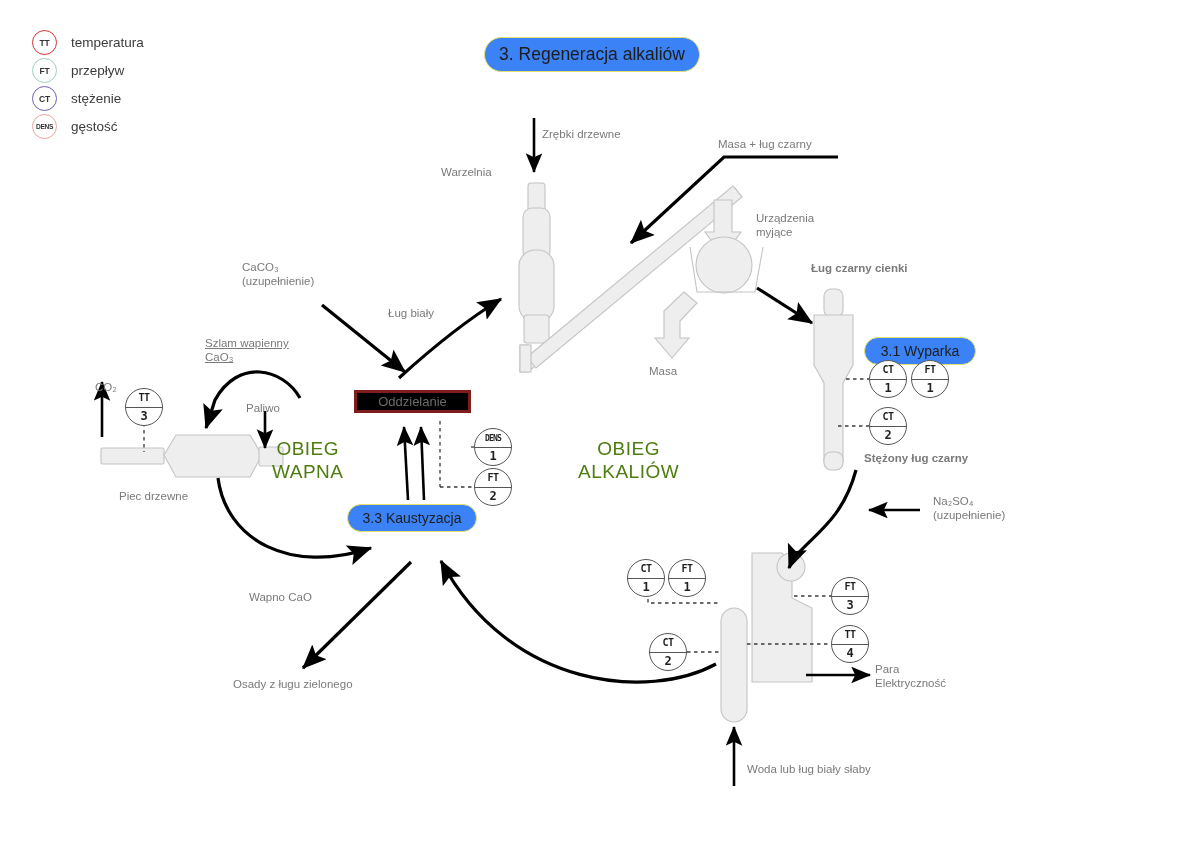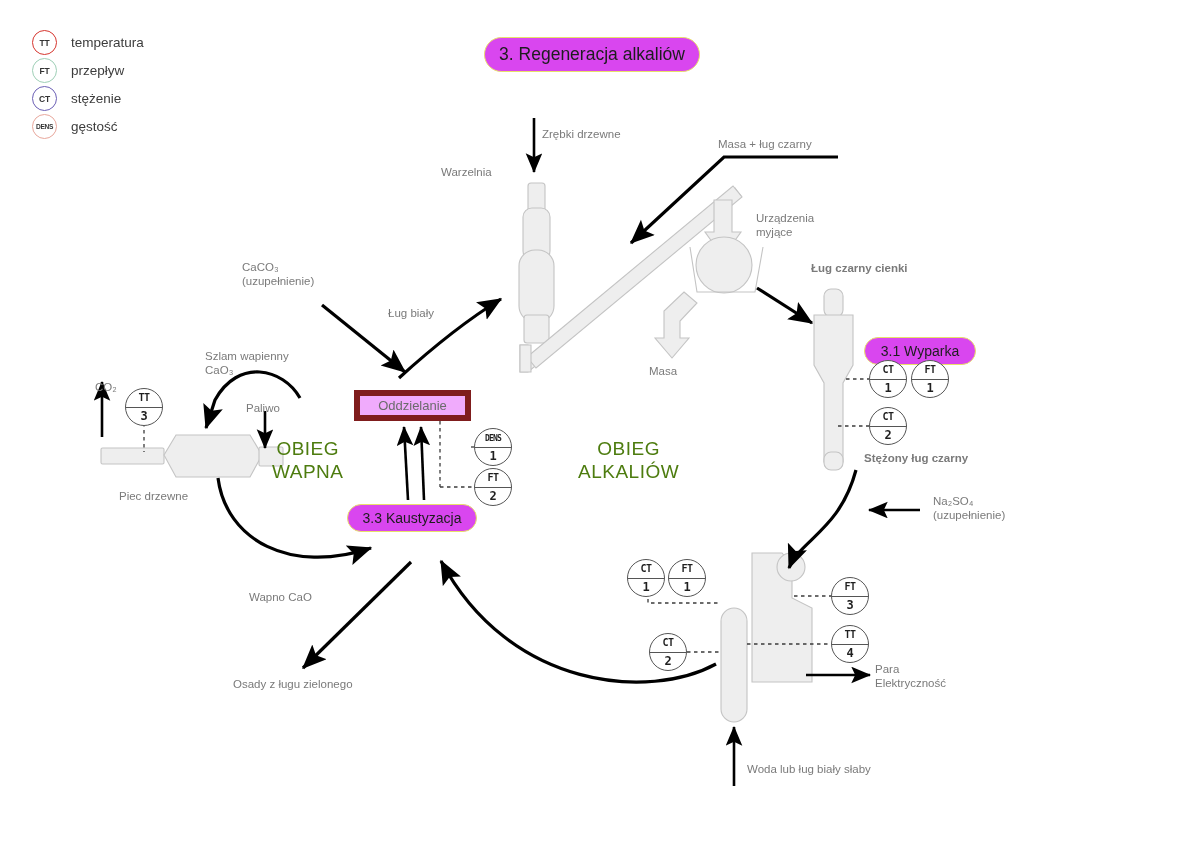--- a/index.html
+++ b/index.html
@@ -19,31 +19,31 @@
   .legend-badge{
     width:25px;height:25px;border-radius:50%;
     display:flex;align-items:center;justify-content:center;
     font-size:8.5px;font-weight:bold;letter-spacing:-0.2px;
     color:#333;background:#fff;box-sizing:border-box;flex:none;
   }
   .legend-label{margin-left:14px;font-size:13.5px;color:#3c3c3c;}
 
   
   .pill{
-    position:absolute;background:#d946ef;border:1.3px solid #e8e06a;
+    position:absolute;background:#3b82f6;border:1.3px solid #e8e06a;
     border-radius:22px;display:flex;align-items:center;justify-content:center;
     color:#1d1d1d;box-sizing:border-box;
   }
   .pill.title{font-size:17.5px;}
   .pill.sub{font-size:14px;}
 
   
   #oddzielanie{
-    position:absolute;left:354px;top:390px;width:117px;height:31px;
-    background:#f0abfc;border:6px solid #7f1d1d;
+    position:absolute;left:354px;top:390px;width:117px;height:23px;
+    background:#000000;border:3px solid #7f1d1d;
     display:flex;align-items:center;justify-content:center;
     font-size:13px;color:#6b6b6b;box-sizing:border-box;
   }
 
   
   .inst{
     position:absolute;width:38px;height:38px;border-radius:50%;
     border:1.2px solid #555;background:#fff;box-sizing:border-box;
   }
   .inst .bar{position:absolute;left:0;top:18px;width:100%;height:1.2px;background:#555;}
@@ -253,21 +253,21 @@
   <div class="txt flabel" style="left:542px;top:127px;">Zrębki drzewne</div>
   <div class="txt flabel" style="left:718px;top:137px;">Masa + ług czarny</div>
   <div class="txt flabel" style="left:756px;top:211px;">Urządzenia
 myjące</div>
   <div class="txt flabel" style="left:649px;top:364px;">Masa</div>
   <div class="txt flabel" style="left:811px;top:261px;font-weight:bold;">Ług czarny cienki</div>
   <div class="txt flabel" style="left:864px;top:451px;font-weight:bold;">Stężony ług czarny</div>
   <div class="txt flabel" style="left:933px;top:494px;">Na₂SO₄
 (uzupełnienie)</div>
   <div class="txt flabel" style="left:388px;top:306px;">Ług biały</div>
-  <div class="txt flabel" style="left:205px;top:349px;">Szlam wapienny
+  <div class="txt flabel" style="left:205px;top:336px;text-decoration:underline;">Szlam wapienny
 CaO₃</div>
   <div class="txt flabel" style="left:242px;top:260px;">CaCO₃
 (uzupełnienie)</div>
   <div class="txt flabel" style="left:95px;top:380px;">CO₂</div>
   <div class="txt flabel" style="left:246px;top:401px;">Paliwo</div>
   <div class="txt flabel" style="left:119px;top:489px;">Piec drzewne</div>
   <div class="txt flabel" style="left:249px;top:590px;">Wapno CaO</div>
   <div class="txt flabel" style="left:233px;top:677px;">Osady z ługu zielonego</div>
   <div class="txt flabel" style="left:875px;top:662px;">Para
 Elektryczność</div>

